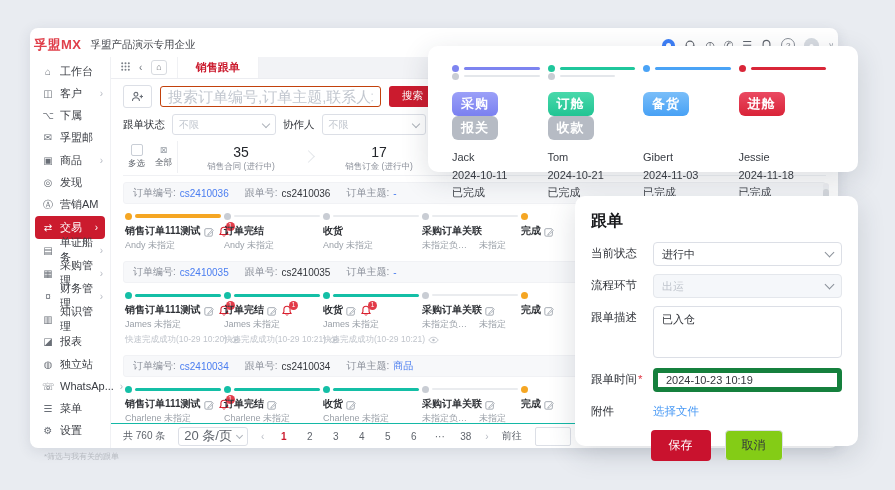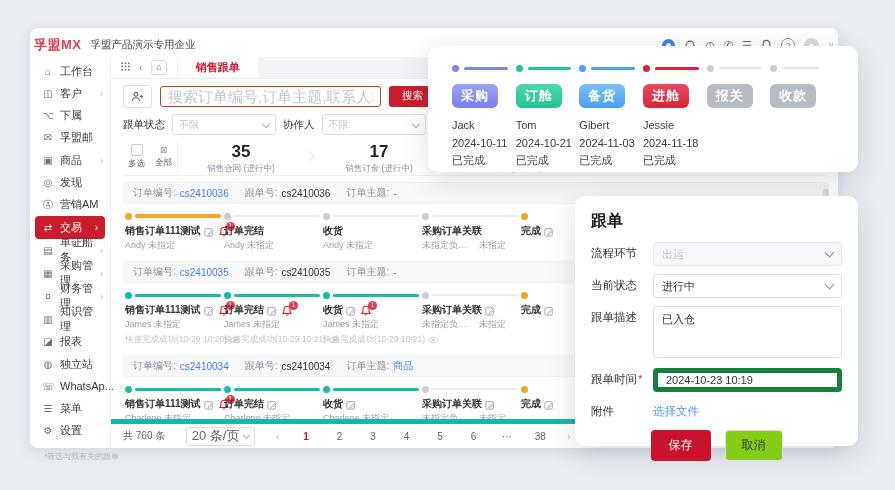--- a/index.html
+++ b/index.html
@@ -45,21 +45,21 @@
   .filter-row{height:23px;flex:none;padding:3px 12px 0;display:flex;align-items:center;gap:7px;font-size:10.5px;color:#33363C}
   .fsel{width:90px;height:19px;border:1px solid #DCDFE6;border-radius:3px;display:flex;align-items:center;padding:0 6px;color:#C2C7CF;background:#fff;font-size:10px}
   .fchev{margin-left:auto;width:5px;height:5px;border-right:1.2px solid #AEB3BB;border-bottom:1.2px solid #AEB3BB;transform:rotate(45deg);margin-top:-2px}
   .cb{width:10px;height:10px;border:1px solid #C9CED6;border-radius:2px;background:#fff;flex:none}
   
   .stats-row{margin:5px 12px 0;height:34px;flex:none;display:flex;align-items:stretch;border-bottom:1px solid #F0F1F4}
   .sel-col{display:flex;border-right:1px solid #EFF0F3;margin-bottom:2px}
   .sel-cell{width:27px;display:flex;flex-direction:column;align-items:center;justify-content:center;gap:2px;color:#5F646C;font-size:8.5px}
   .sel-cell .glyph{font-size:9px;color:#9AA0A8;line-height:1}
   .stat{width:126px;display:flex;flex-direction:column;align-items:center;justify-content:center}
-  .stat .v{font-weight:bold;font-size:17px;color:#23262B}
+  .stat .v{font-weight:normal;font-size:14px;color:#23262B}
   .stat .l{font-size:8.5px;color:#8B909A;margin-top:1px}
   .stat-sep{width:12px;position:relative}
   .stat-sep::after{content:"";position:absolute;top:11px;left:0;width:8px;height:8px;border-top:1px solid #E3E6EA;border-right:1px solid #E3E6EA;transform:rotate(45deg)}
   
   .rows{flex:1;overflow:hidden;padding:6px 12px 0;min-height:0}
   .order{margin-bottom:7px}
   .ohead{height:20px;background:#F7F8FA;border:1px solid #F1F2F5;border-radius:3px;display:flex;align-items:center;gap:4px;padding:0 9px;font-size:10px;white-space:nowrap}
   .olab{color:#8B909A}
   .oval-b{color:#4A7DF0;margin-right:12px}
   .oval-d{color:#33363C;margin-right:12px}
@@ -74,35 +74,35 @@
   .ln-t{height:3px;background:#14BFA6}
   .ln-hide{background:transparent}
   .srow{display:flex;align-items:flex-end;gap:3px;font-size:10px;font-weight:bold;color:#2F3237;white-space:nowrap;line-height:1.3}
   .edit{color:#A7ADB5;display:flex;flex:none}
   .bellw{position:relative;display:flex;flex:none;margin-left:2px}
   .bdg{position:absolute;top:-4px;right:-6px;background:#E23B49;color:#fff;font-size:6.5px;font-style:normal;width:9px;height:9px;border-radius:50%;display:flex;align-items:center;justify-content:center;font-weight:normal}
   .sown{font-size:9px;color:#9AA0A8;margin-top:2px;display:flex;gap:12px;white-space:nowrap}
   .snote{font-size:8.5px;color:#C0C5CC;margin-top:3px;display:flex;align-items:center;gap:3px;white-space:nowrap}
   .eye{color:#B9BEC6;display:flex}
   
-  .pagination{height:24px;flex:none;border-top:5px solid #14b8a6;display:flex;align-items:center;gap:7px;font-size:10px;color:#5F646C;padding:0 12px;justify-content:space-between}
+  .pagination{height:24px;flex:none;border-top:1px solid #14b8a6;display:flex;align-items:center;gap:13px;font-size:10px;color:#5F646C;padding:0 12px;justify-content:flex-start}
   .psel{border:1px solid #DCDFE6;border-radius:3px;height:17px;display:flex;align-items:center;padding:0 5px;gap:5px;font-size:13px;color:#5F646C}
   .pchev{width:4px;height:4px;border-right:1.2px solid #AEB3BB;border-bottom:1.2px solid #AEB3BB;transform:rotate(45deg);margin-top:-2px}
   .pnum{min-width:13px;text-align:center}
   .pnum.cur{color:#CB1B2E;font-weight:bold}
   .parrow{color:#B8BCC4;font-size:10px}
   .goto-input{width:30px;height:15px;border:1px solid #DCDFE6;border-radius:2px}
   .pag-spacer{width:138px;flex:none}
   .vscroll{position:absolute;right:9px;top:126px;width:6px;height:258px;background:#F1F2F5;border-radius:3px}
   .vthumb{position:absolute;top:6px;left:0;width:6px;height:62px;background:#D9DCE1;border-radius:3px}
   .footnote{position:absolute;left:44px;top:451px;font-size:8px;color:#B6BAC0;z-index:1}
   
   .panel{position:absolute;background:#fff;border-radius:10px;box-shadow:0 8px 28px rgba(40,50,70,.16)}
   .progress-panel{left:428px;top:46px;width:430px;height:126px;padding:18px 24px 0;box-sizing:border-box;z-index:40}
-  .pp-grid{display:grid;grid-template-columns:repeat(6,1fr)}
+  .pp-grid{display:grid;grid-template-columns:repeat(4,1fr)}
   .pp-track{display:flex;align-items:center;height:8px}
   .pp-dot{width:7px;height:7px;border-radius:50%;flex:none}
   .pp-line{flex:1;height:3px;border-radius:2px;margin:0 8px 0 5px}
   .c-pu .pp-dot,.c-pu .pp-line{background:#7D84F0}
   .c-gr .pp-dot,.c-gr .pp-line{background:#1FC79C}
   .c-bl .pp-dot,.c-bl .pp-line{background:#4AA3F6}
   .c-re .pp-dot,.c-re .pp-line{background:#D92638}
   .c-gy .pp-dot{background:#C9CDD4}
   .c-gy .pp-line{background:#E4E7EB;height:2px}
   .c-last .pp-line{flex:none;width:58%}
@@ -781,38 +781,38 @@
         <div>已完成</div>
       </div>
     <div></div>
     <div></div>
   </div>
 </div>
 
 <div class="panel form-panel">
   <div class="ff-title">跟单</div>
   <div class="ff-row">
+    <span class="ff-label">当前状态</span>
+    <div class="ff-ctrl">
+        <div class="ff-select">
+          <span>进行中</span>
+          <span class="ffchev"></span>
+        </div>
+      </div>
+  </div>
+  <div class="ff-row">
     <span class="ff-label">流程环节</span>
     <div class="ff-ctrl">
         <div class="ff-select disabled">
           <span>出运</span>
           <span class="ffchev"></span>
         </div>
       </div>
   </div>
   <div class="ff-row">
-    <span class="ff-label">当前状态</span>
-    <div class="ff-ctrl">
-        <div class="ff-select">
-          <span>进行中</span>
-          <span class="ffchev"></span>
-        </div>
-      </div>
-  </div>
-  <div class="ff-row">
     <span class="ff-label">跟单描述</span>
     <div class="ff-ctrl"><textarea class="ff-textarea" style="">已入仓</textarea></div>
   </div>
   <div class="ff-row">
     <span class="ff-label"><span>跟单时间</span><span class="req">*</span></span>
     <div class="ff-ctrl"><input class="ff-input" value="2024-10-23 10:19" style=""></div>
   </div>
   <div class="ff-row" style="margin-bottom:2px">
     <span class="ff-label">附件</span>
     <div class="ff-ctrl"><span class="link">选择文件</span></div>

